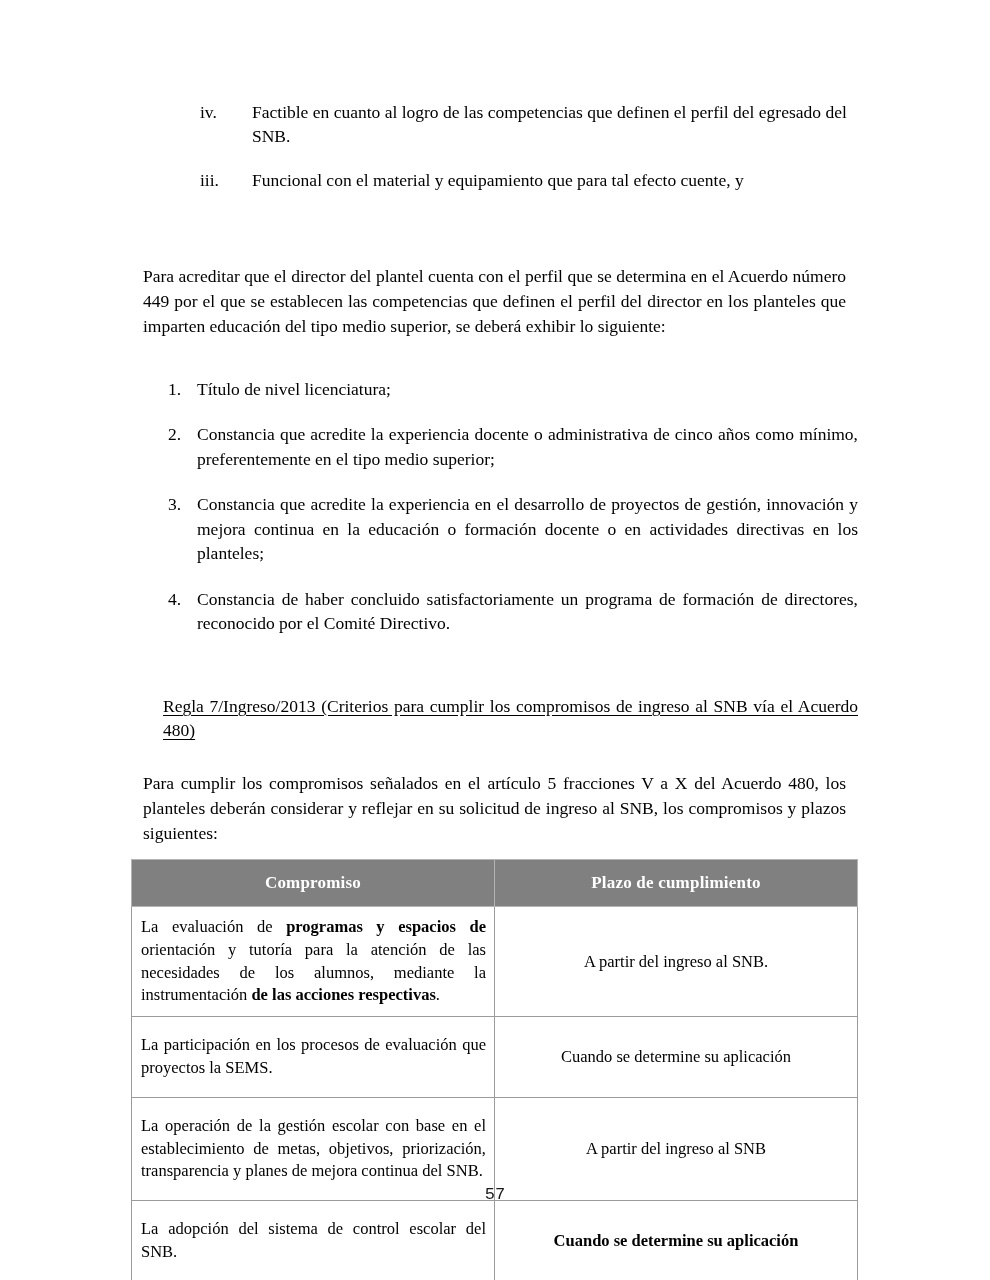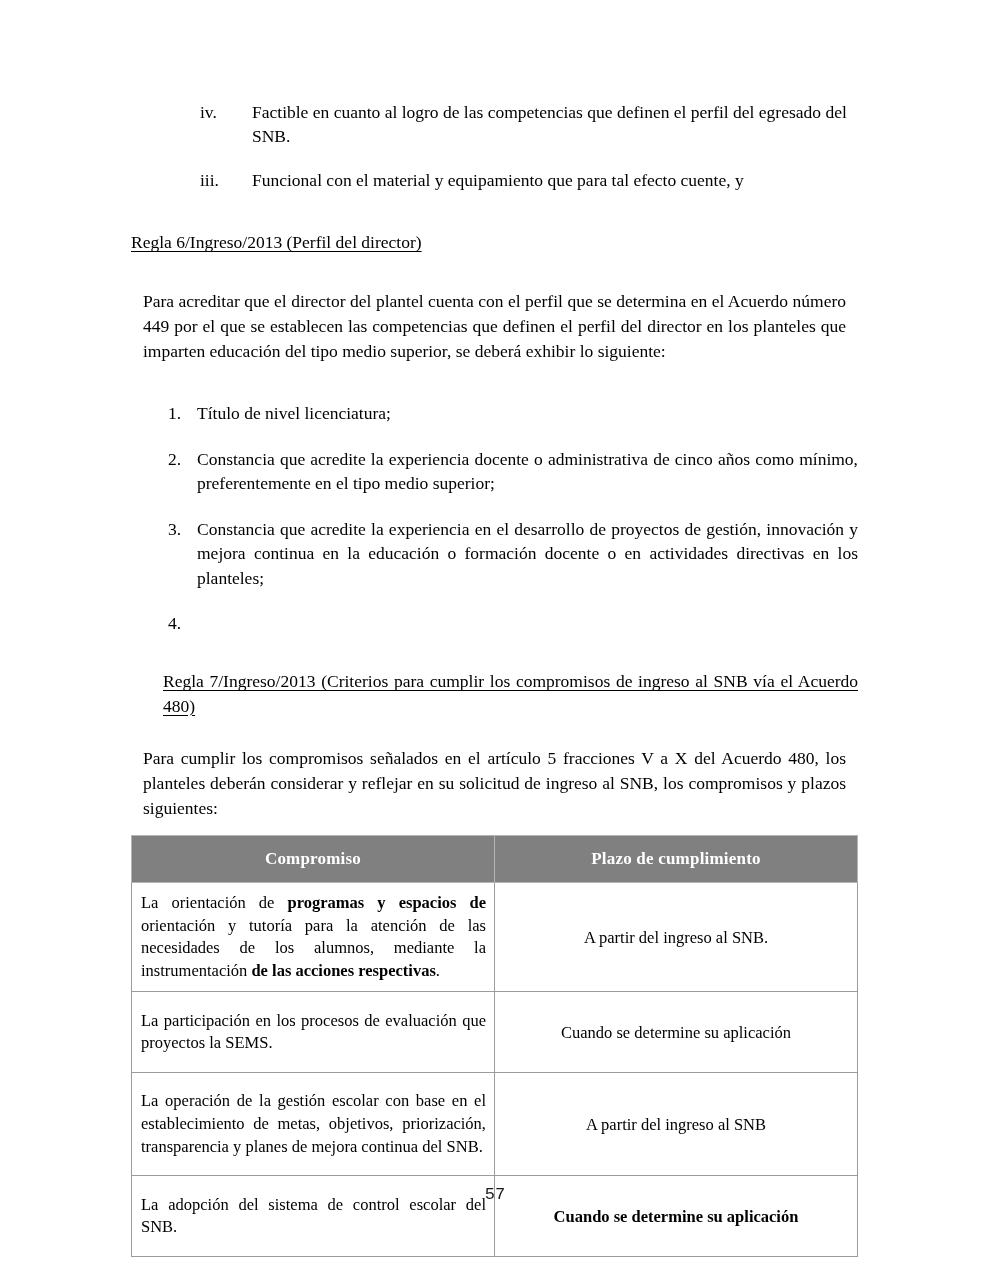--- a/index.html
+++ b/index.html
@@ -170,21 +170,20 @@
         <span>Factible en cuanto al logro de las competencias que definen el perfil del egresado del SNB.</span>
       </li>
       <li class="roman-item">
         <span class="roman-marker">iii.</span>
         <span>Funcional con el material y equipamiento que para tal efecto cuente, y</span>
       </li>
     </ul>
 
     <div class="sp-18"></div>
 
-    <div class="rule-heading">Regla 6/Ingreso/2013 (Perfil del director)</div>
 
     <div class="sp-22"></div>
 
     <div class="body-par">Para acreditar que el director del plantel cuenta con el perfil que se determina en el Acuerdo número 449 por el que se establecen las competencias que definen el perfil del director en los planteles que imparten educación del tipo medio superior, se deberá exhibir lo siguiente:</div>
 
     <div class="sp-26"></div>
 
     <ol class="num-list">
       <li class="num-item">
         <span class="num-marker">1.</span>
@@ -193,41 +192,42 @@
       <li class="num-item">
         <span class="num-marker">2.</span>
         <span>Constancia que acredite la experiencia docente o administrativa de cinco años como mínimo, preferentemente en el tipo medio superior;</span>
       </li>
       <li class="num-item">
         <span class="num-marker">3.</span>
         <span>Constancia que acredite la experiencia en el desarrollo de proyectos de gestión, innovación y mejora continua en la educación o formación docente o en actividades directivas en los planteles;</span>
       </li>
       <li class="num-item num-item-last">
         <span class="num-marker">4.</span>
+        <span>Constancia de haber concluido satisfactoriamente un programa de formación de directores, reconocido por el Comité Directivo.</span>
       </li>
     </ol>
 
     <div class="sp-58"></div>
 
     <div class="rule-heading justified">Regla 7/Ingreso/2013 (Criterios para cumplir los compromisos de ingreso al SNB vía el Acuerdo 480)</div>
 
     <div class="sp-16"></div>
 
     <div class="body-par">Para cumplir los compromisos señalados en el artículo 5 fracciones V a X del Acuerdo 480, los planteles deberán considerar y reflejar en su solicitud de ingreso al SNB, los compromisos y plazos siguientes:</div>
 
     <table class="cmp-table">
       <thead>
         <tr>
           <th class="col-left">Compromiso</th>
           <th class="col-right">Plazo de cumplimiento</th>
         </tr>
       </thead>
       <tbody>
         <tr class="row-tall">
-          <td class="col-left"><span>La orientación de </span><span class="b">programas y espacios de</span><span> orientación y tutoría para la atención de las necesidades de los alumnos, mediante la instrumentación </span><span class="b">de las acciones respectivas</span><span>.</span></td>
+          <td class="col-left"><span>La evaluación de </span><span class="b">programas y espacios de</span><span> orientación y tutoría para la atención de las necesidades de los alumnos, mediante la instrumentación </span><span class="b">de las acciones respectivas</span><span>.</span></td>
           <td class="col-right">A partir del ingreso al SNB.</td>
         </tr>
         <tr class="row-mid">
           <td class="col-left"><span>La participación en los procesos de evaluación que proyectos la SEMS.</span></td>
           <td class="col-right">Cuando se determine su aplicación</td>
         </tr>
         <tr class="row-tall2">
           <td class="col-left"><span>La operación de la gestión escolar con base en el establecimiento de metas, objetivos, priorización, transparencia y planes de mejora continua del SNB.</span></td>
           <td class="col-right">A partir del ingreso al SNB</td>
         </tr>

